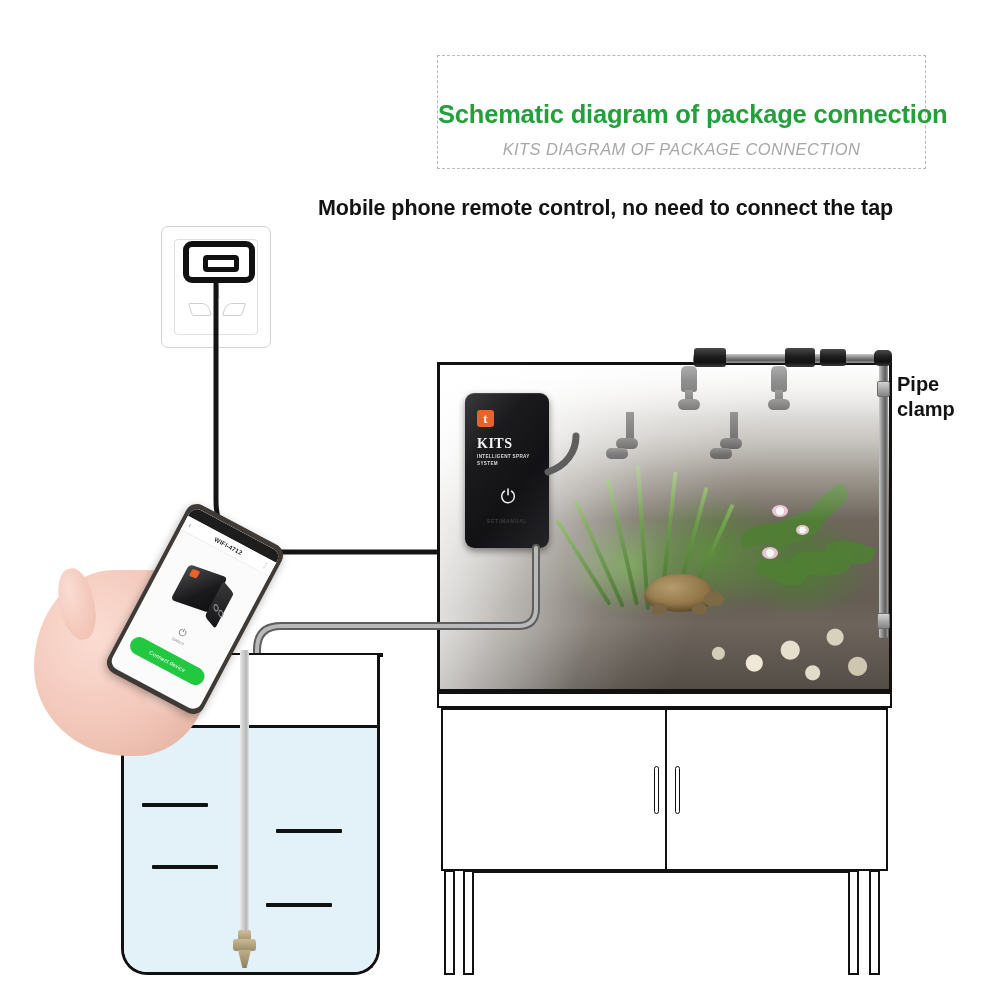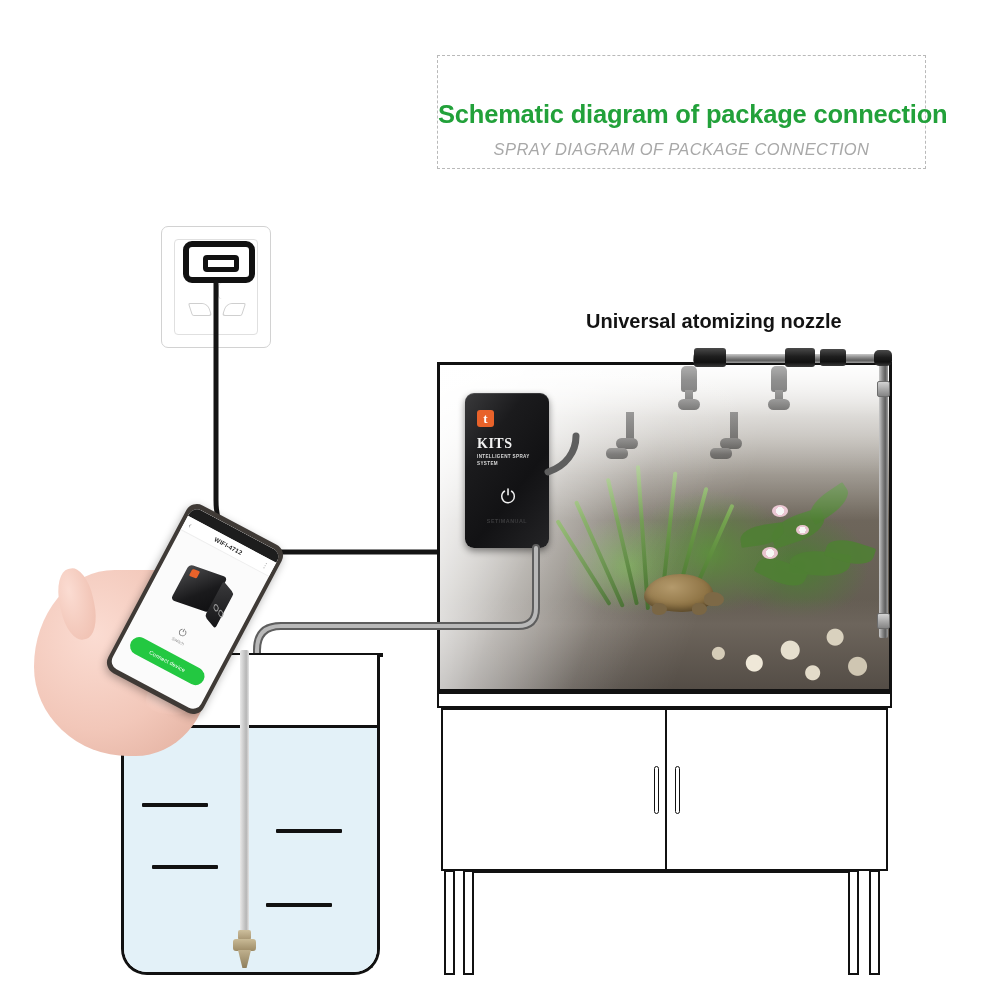--- a/index.html
+++ b/index.html
@@ -673,24 +673,25 @@
     letter-spacing: .2px;
   }
 </style>
 </head>
 <body>
 
 <div id="stage">
 
   <div id="header-banner">
     <div id="header-title">Schematic diagram of package connection</div>
-    <div id="header-subtitle">SPRAY DIAGRAM OF PACKAGE CONNECTION</div>
+    <div id="header-subtitle">KITS DIAGRAM OF PACKAGE CONNECTION</div>
   </div>
 
-  <div class="caption" id="caption-nozzle">Universal atomizing nozzle</div>
+  <div class="caption" id="caption-remote">Mobile phone remote control, no need to connect the tap</div>
+  <div class="caption" id="caption-clamp">Pipe clamp</div>
 
   <div id="wall-socket">
     <div id="socket-inner-plate"></div>
     <div id="socket-earth"></div>
     <div id="socket-prong-left"></div>
     <div id="socket-prong-right"></div>
     <div id="plug-body">
       <div id="plug-slot"></div>
     </div>
   </div>

